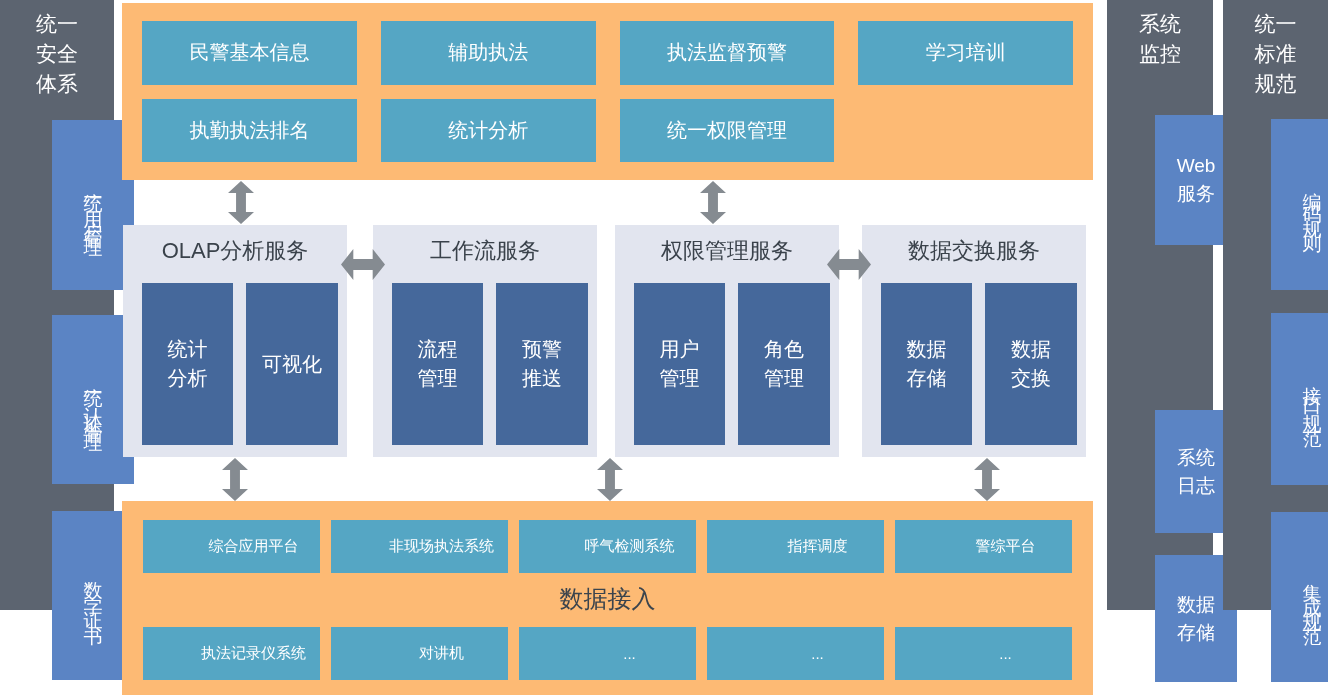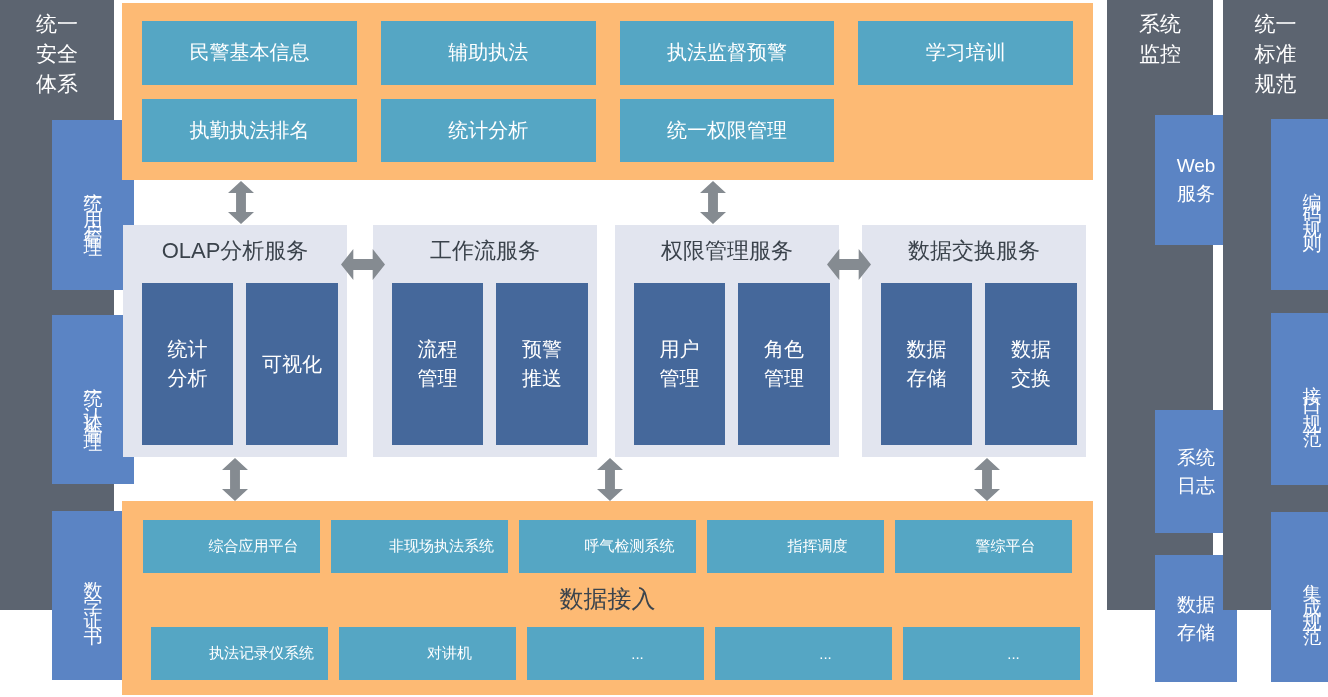--- a/index.html
+++ b/index.html
@@ -37,21 +37,21 @@
   
   .band{position:absolute;left:122px;width:971px;background:#fdba74;box-sizing:border-box;}
   .band-top{top:3px;height:177px;display:grid;grid-template-columns:repeat(4,1fr);
             column-gap:24px;row-gap:14px;padding:18px 20px;}
   .tealbox{background:#55a6c4;color:#ffffff;display:flex;align-items:center;
            justify-content:center;font-size:20px;}
   .band-bottom{top:501px;height:194px;}
   .brow{position:absolute;left:0;width:100%;display:flex;gap:11px;
         padding:0 21px;box-sizing:border-box;}
   .brow-1{top:19px;height:53px;}
-  .brow-2{top:126px;height:53px;margin-left:8px;}
+  .brow-2{top:126px;height:53px;}
   .brow .tealbox{flex:1;font-size:15px;padding-left:44px;}
   .bb-label{position:absolute;top:82px;width:100%;text-align:center;
             font-size:24px;color:#3b444d;}
 
   
   .panel{position:absolute;top:225px;width:224px;height:232px;background:#e2e5ef;}
   .panel-1{left:123px;}
   .panel-2{left:373px;}
   .panel-3{left:615px;}
   .panel-4{left:862px;}

